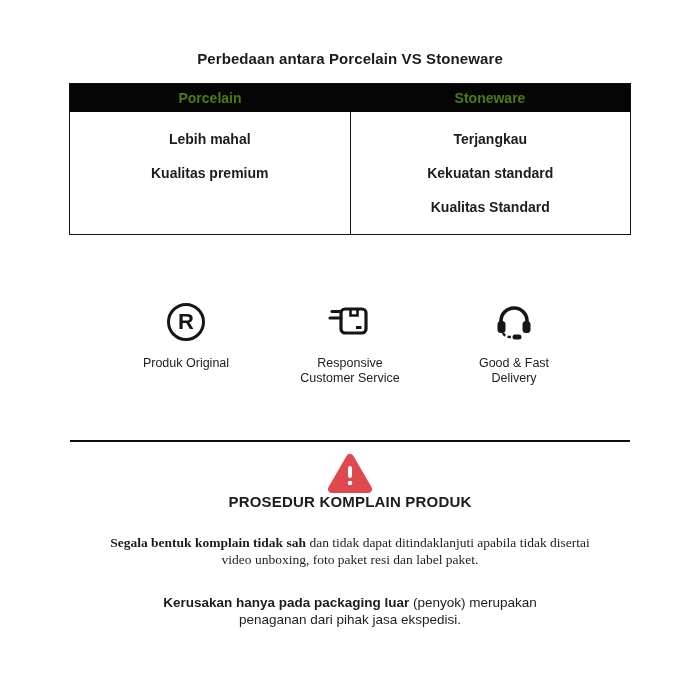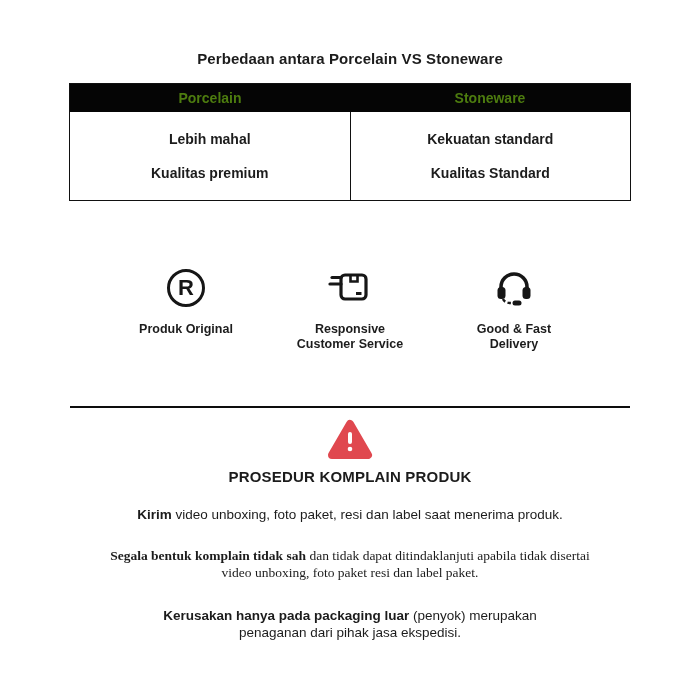--- a/index.html
+++ b/index.html
@@ -67,21 +67,21 @@
   .feature .icon-box {
     height: 42px;
     display: flex;
     align-items: center;
     justify-content: center;
   }
   .feature .label {
     margin-top: 13px;
     text-align: center;
     font-size: 12.5px;
-    font-weight: bold;
+    font-weight: normal;
     line-height: 15px;
   }
 
   
   .r-circle {
     width: 38px; height: 38px;
     border: 3px solid #161616;
     border-radius: 50%;
     display: flex; align-items: center; justify-content: center;
     font-size: 22px; font-weight: bold; color: #161616;
@@ -96,21 +96,20 @@
     margin: 54px auto 0 auto;
   }
 
   
   .warning-wrap {
     margin-top: 11px;
     display: flex;
     justify-content: center;
   }
   .complaint-heading {
-    margin-top: 9px;
     text-align: center;
     font-size: 15px;
     font-weight: bold;
     letter-spacing: 0.2px;
   }
   .para {
     margin: 0 auto;
     text-align: center;
     font-size: 13.5px;
     line-height: 17px;
@@ -131,20 +130,21 @@
     <div class="cmp-head">
       <div class="cell">Porcelain</div>
       <div class="cell">Stoneware</div>
     </div>
     <div class="cmp-body">
       <div class="cmp-col left">
         <div class="cmp-cell">Lebih mahal</div>
         <div class="cmp-cell">Kualitas premium</div>
       </div>
       <div class="cmp-col">
+        <div class="cmp-cell">Terjangkau</div>
         <div class="cmp-cell">Kekuatan standard</div>
         <div class="cmp-cell">Kualitas Standard</div>
       </div>
     </div>
   </div>
 
   <div class="features">
 
     <div class="feature">
       <div class="icon-box">
@@ -195,19 +195,18 @@
   <div class="warning-wrap">
     <svg width="46" height="40" viewBox="0 0 46 40">
       <path d="M23 5 L41 36 L5 36 Z" fill="#E0484F" stroke="#E0484F" stroke-width="8" stroke-linejoin="round"></path>
       <rect x="21" y="13" width="4" height="12" rx="2" fill="#ffffff"></rect>
       <circle cx="23" cy="30" r="2.3" fill="#ffffff"></circle>
     </svg>
   </div>
 
   <div class="complaint-heading">PROSEDUR KOMPLAIN PRODUK</div>
 
-  <div class="para p1"><b>Kirim</b><span> video unboxing, foto paket, resi dan label saat menerima produk.</span></div>
 
   <div class="para p2"><b>Segala bentuk komplain tidak sah</b><span> dan tidak dapat ditindaklanjuti apabila tidak disertai video unboxing, foto paket resi dan label paket.</span></div>
 
   <div class="para p3"><b>Kerusakan hanya pada packaging luar</b><span> (penyok) merupakan penaganan dari pihak jasa ekspedisi.</span></div>
 
 </div>
 
 </body></html>

